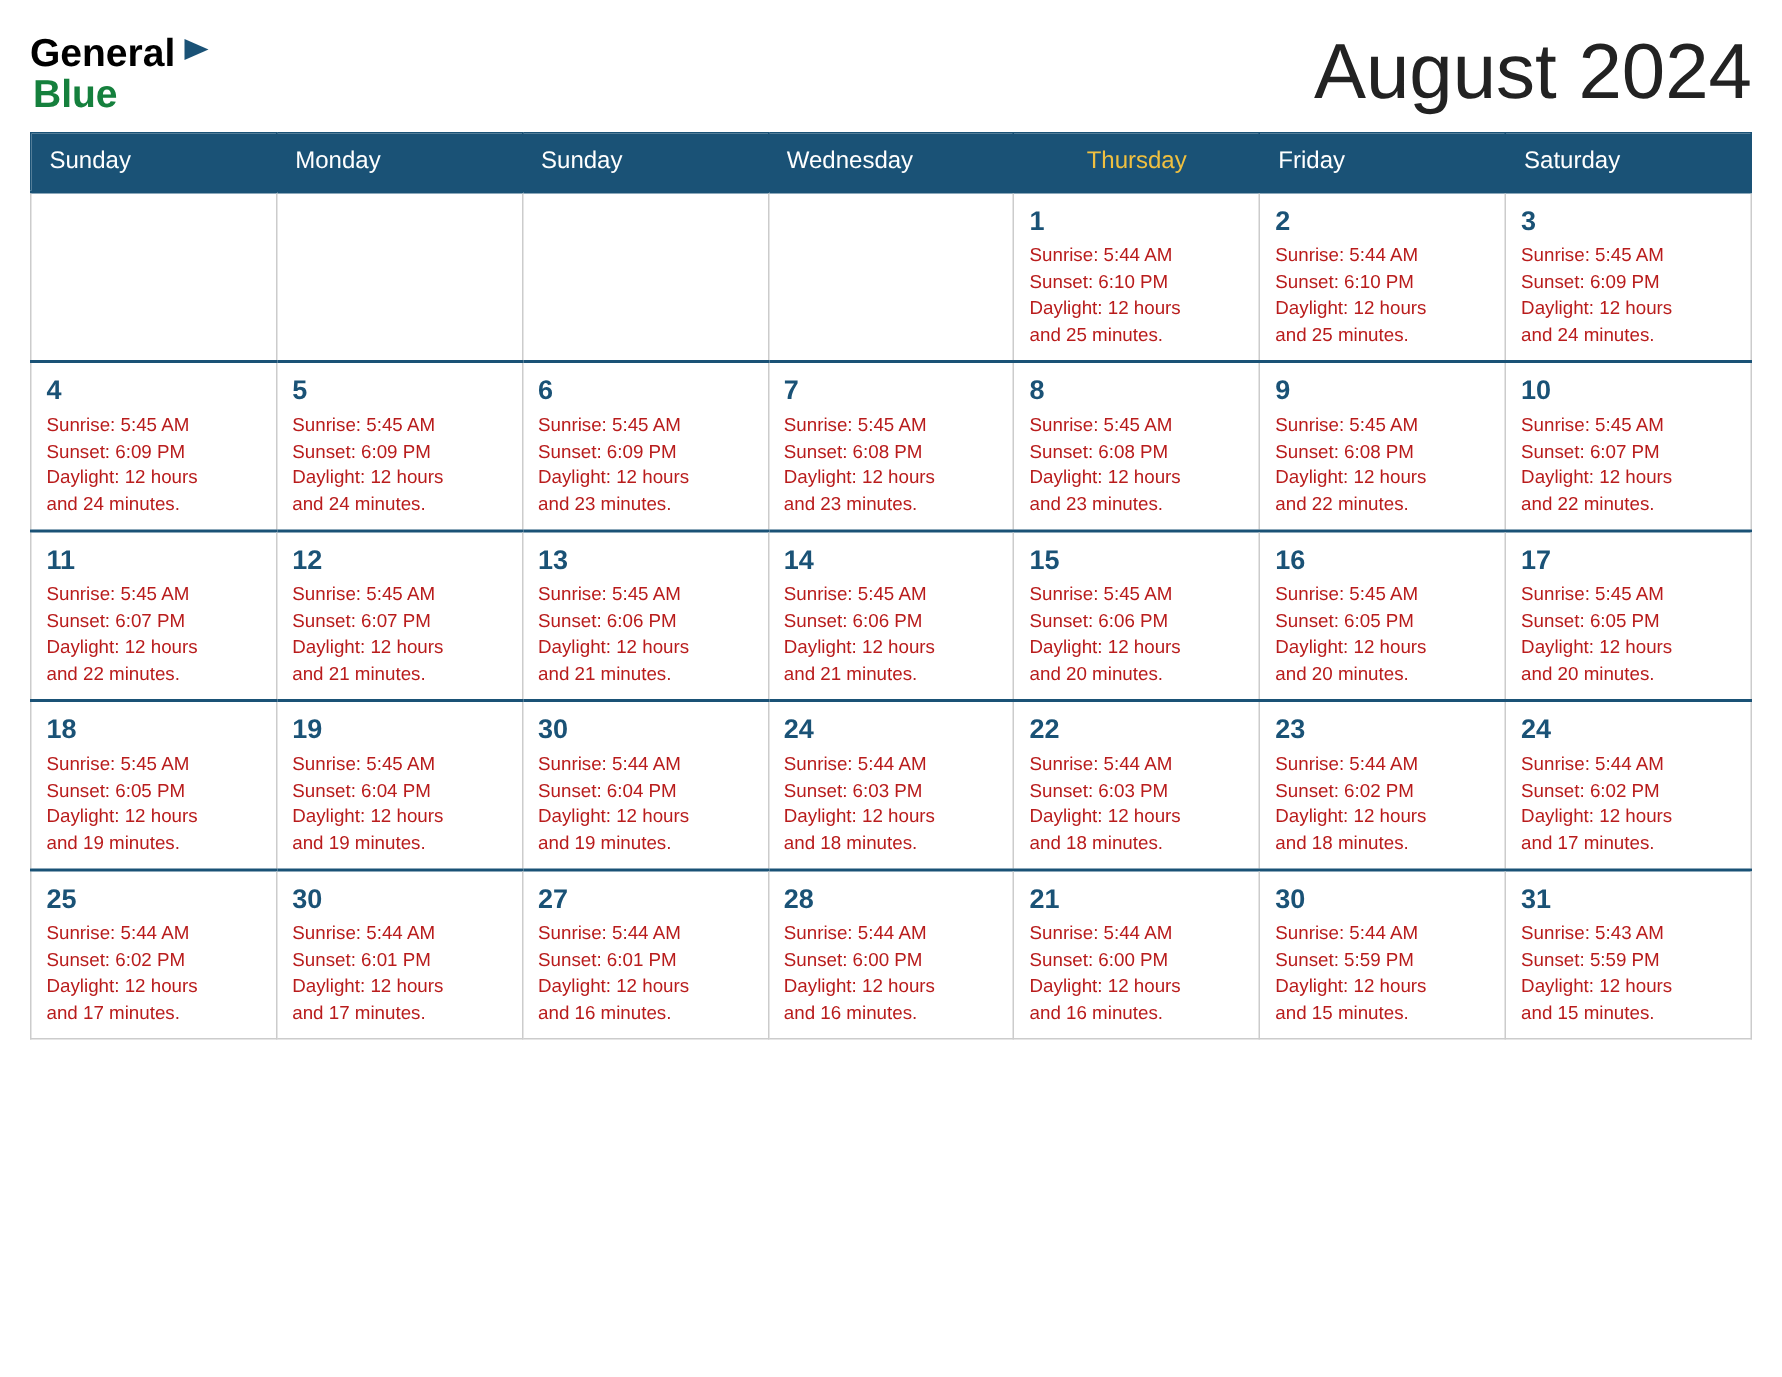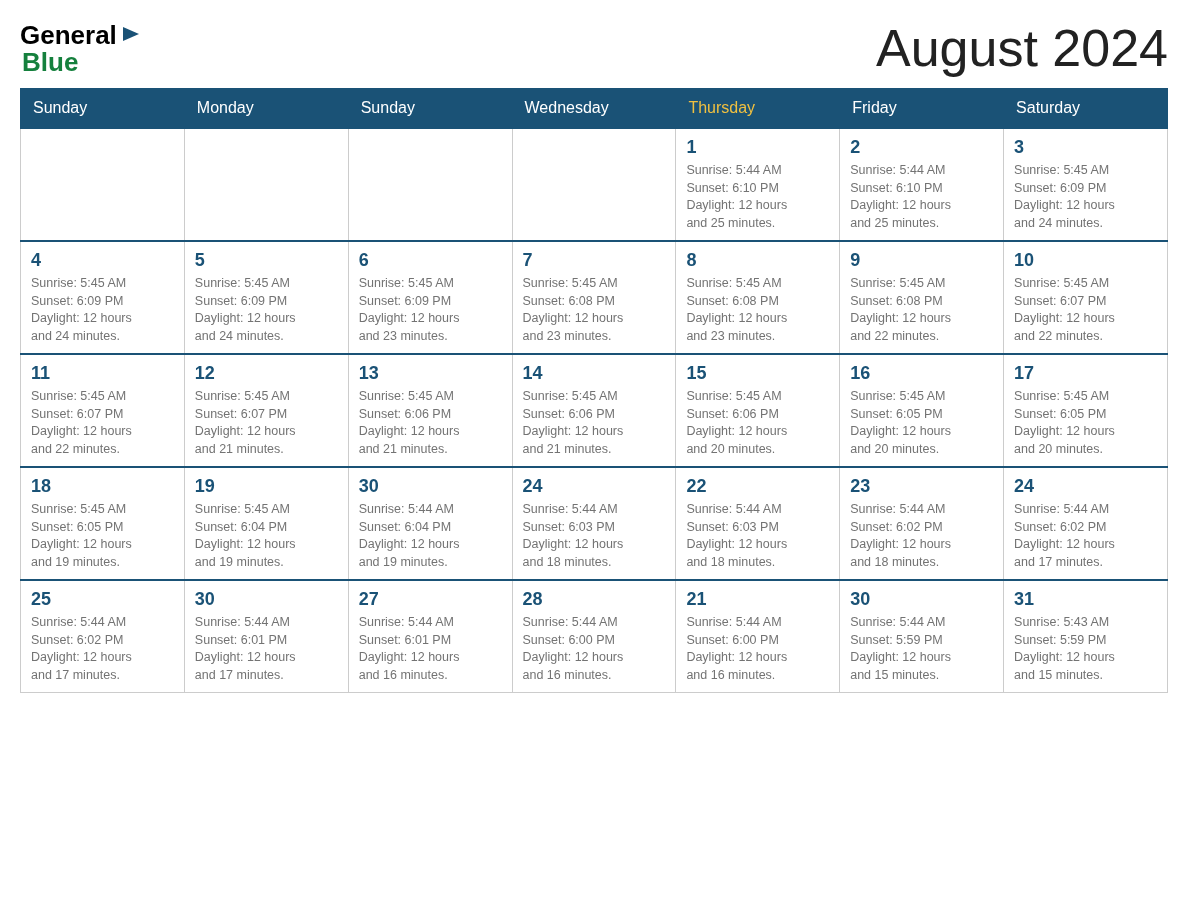--- a/index.html
+++ b/index.html
@@ -44,37 +44,38 @@
       background-color: #1a5276;
       color: #fff;
       padding: 10px 12px;
       text-align: left;
       font-size: 16px;
       font-weight: normal;
       border: 1px solid #1a5276;
     }
     .calendar th.thursday-col {
       color: #f0c040;
+      text-align: center;
     }
     .calendar td {
       border: 1px solid #ccc;
       vertical-align: top;
       padding: 8px 10px;
       width: 14.28%;
       min-height: 110px;
     }
     .day-number {
       font-size: 18px;
       color: #1a5276;
       font-weight: bold;
       margin-bottom: 4px;
     }
     .day-info {
       font-size: 12.5px;
-      color: #737373;
+      color: #b91c1c;
       line-height: 1.4;
     }
     .empty-cell {
       background: #fff;
     }
     .week-row td {
       border-top: 2px solid #1a5276;
     }
   </style>
 </head>

